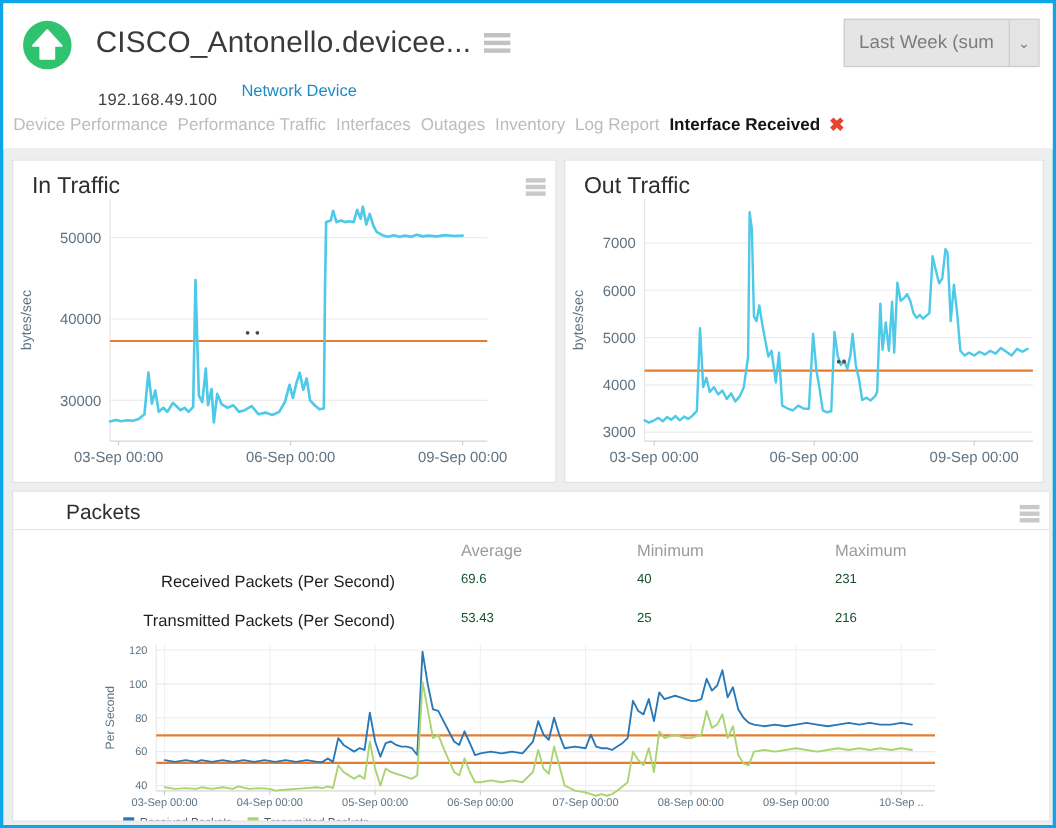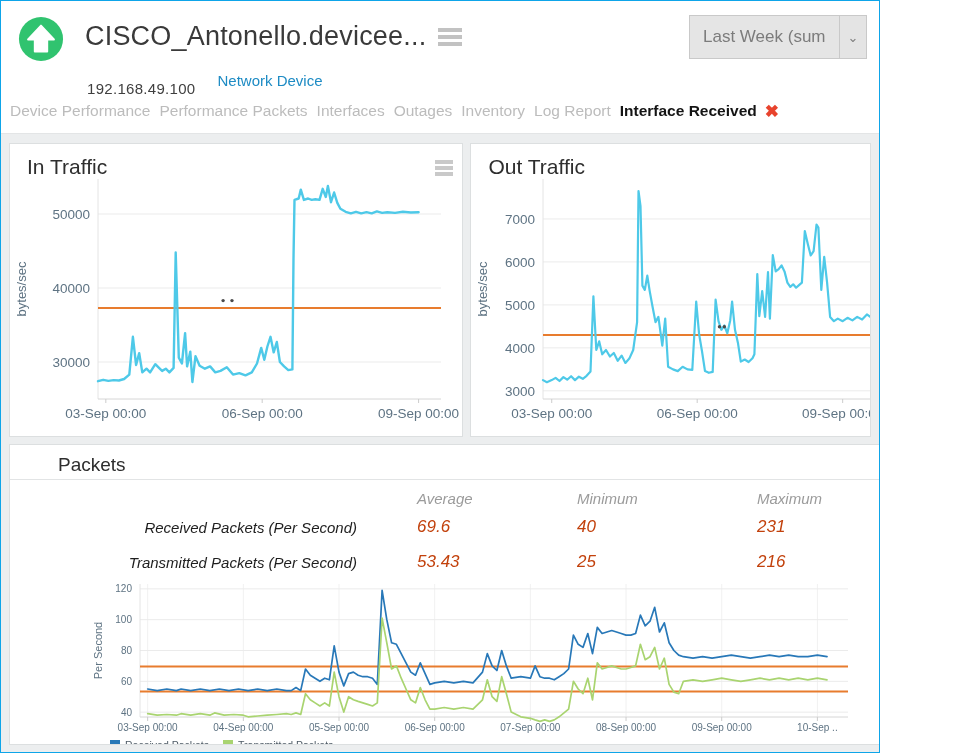--- a/index.html
+++ b/index.html
@@ -1,18 +1,18 @@
 <!DOCTYPE html>
 <html><head>
 <meta charset="utf-8">
 <style>
   * { margin:0; padding:0; box-sizing:border-box; }
   html,body { background:#fff; }
   body { width:960px; height:753px; font-family:"Liberation Sans", sans-serif; }
-  .app { width:880px; height:753px; border:1px solid #0ea5e9; background:#eceeef; overflow:hidden; position:relative; }
+  .app { width:960px; height:753px; border:3px solid #0ea5e9; background:#eceeef; overflow:hidden; position:relative; }
 
   
   .header { background:#fff; height:133px; position:relative; border-bottom:1px solid #e3e5e6; }
   .status-icon { position:absolute; left:17px; top:15px; width:46px; height:46px; }
   .title-row { position:absolute; left:84px; top:20px; display:flex; align-items:center; }
   .page-title { font-size:27px; color:#3a3a3a; letter-spacing:0.2px; white-space:nowrap; }
   .menu-icon { margin-left:12px; display:inline-flex; flex-direction:column; gap:3px; cursor:pointer; }
   .menu-icon i { display:block; width:24px; height:4px; background:#c2c2c2; }
   .sub-row { position:absolute; left:86px; top:62px; display:flex; align-items:center; gap:22px; }
   .ip { font-size:15px; color:#3f3f3f; letter-spacing:0.3px;margin-top:17px; }
@@ -32,24 +32,24 @@
   .panel-out { width:439px; height:294px; position:relative; }
   .panel-packets { margin:7px 8px 0 8px; width:944px; height:301px; position:relative; }
   .panel-title { font-size:21px; color:#2e2e2e; padding:11px 0 0 17px; }
   .panel-menu { position:absolute; right:9px; top:16px; display:flex; flex-direction:column; gap:2.5px; cursor:pointer; }
   .panel-menu i { display:block; width:18px; height:3.5px; background:#c9c9c9; }
   .packets-title-row { height:35px; border-bottom:1px solid #e2e4e5; position:relative; }
   .packets-title-row .panel-title { font-size:19px; padding-top:9px;padding-left:48px; }
   .packets-title-row .panel-menu { top:12px; }
 
   
-  .pk-table { display:grid; grid-template-columns:350px 160px 180px 1fr; padding-top:7px;font-style:italic; }
+  .pk-table { display:grid; grid-template-columns:350px 160px 180px 1fr; padding-top:7px; }
   .pk-h { font-size:15px; color:#9b9b9b; padding:3px 0 3px 57px; }
   .pk-label { font-size:15px; color:#1e1e1e; text-align:right; padding:9px 3px 9px 0; }
-  .pk-val { font-size:17px; color:#c2410c; padding:7px 0 7px 57px; }
+  .pk-val { font-size:12px; color:#14532d; padding:7px 0 7px 57px; }
 
   .chart-svg text { font-family:"Liberation Sans", sans-serif; }
   .legend { display:flex; gap:14px; margin:1px 0 0 100px; align-items:center; }
   .legend-item { display:flex; align-items:center; gap:5px; font-size:10.5px; color:#4e5b66; }
   .legend-swatch { width:10px; height:10px; display:inline-block; }
 </style>
 </head>
 <body>
 
 <div class="app">
@@ -71,21 +71,21 @@
     </div>
     <div class="sub-row">
       <span class="ip">192.168.49.100</span>
       <span class="dev-link">Network Device</span>
     </div>
     <div class="range-select">
       <span class="range-label">Last Week (sum</span>
       <span class="range-caret">⌄</span>
     </div>
     <div class="nav">
-      <span id="nav-tabs"><span class="nav-tab">Device Performance</span><span class="nav-tab">Performance Packets</span><span class="nav-tab">Interfaces</span><span class="nav-tab">Outages</span><span class="nav-tab">Inventory</span><span class="nav-tab">Log Report</span></span><span class="nav-active">Interface Received</span><span class="nav-close">✖</span>
+      <span id="nav-tabs"><span class="nav-tab">Device Performance</span><span class="nav-tab">Performance Traffic</span><span class="nav-tab">Interfaces</span><span class="nav-tab">Outages</span><span class="nav-tab">Inventory</span><span class="nav-tab">Log Report</span></span><span class="nav-active">Interface Received</span><span class="nav-close">✖</span>
     </div>
   </div>
 
   <div class="charts-row">
     <div class="panel panel-in">
       <div class="panel-title">In Traffic</div>
       <span class="panel-menu">
           <i></i>
           <i></i>
           <i></i>

